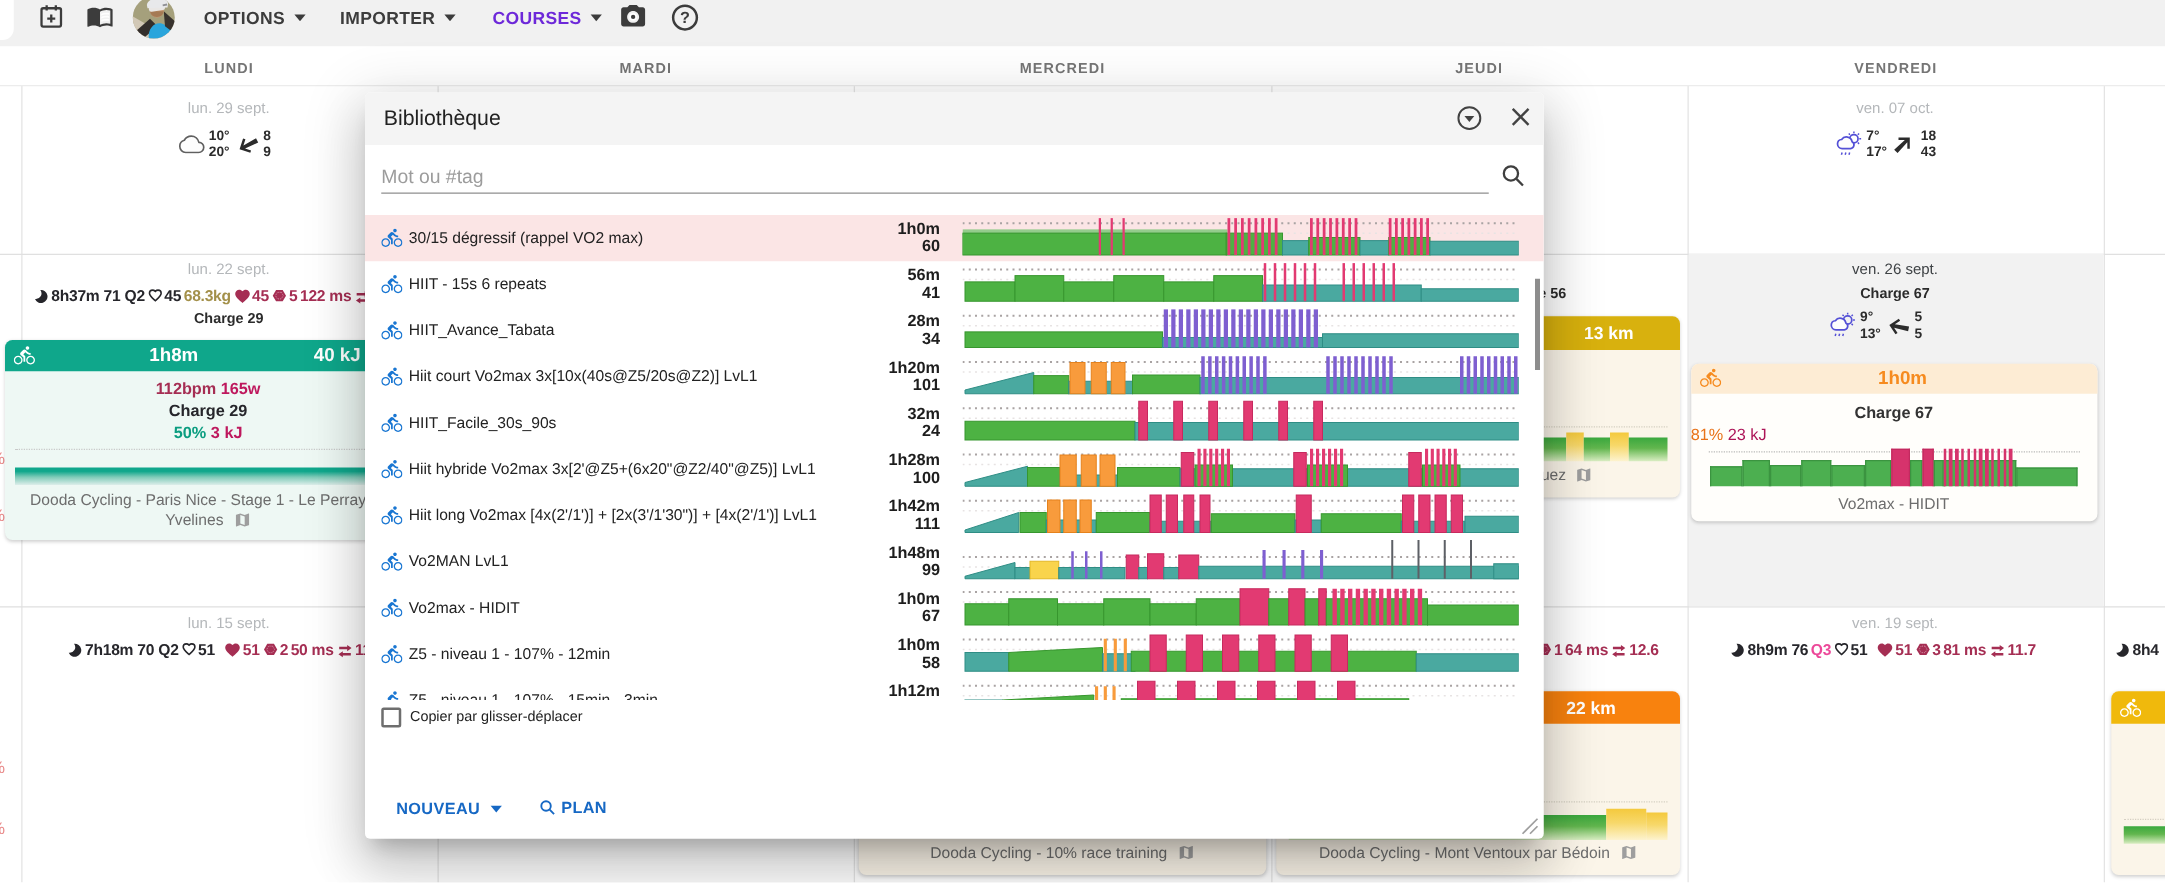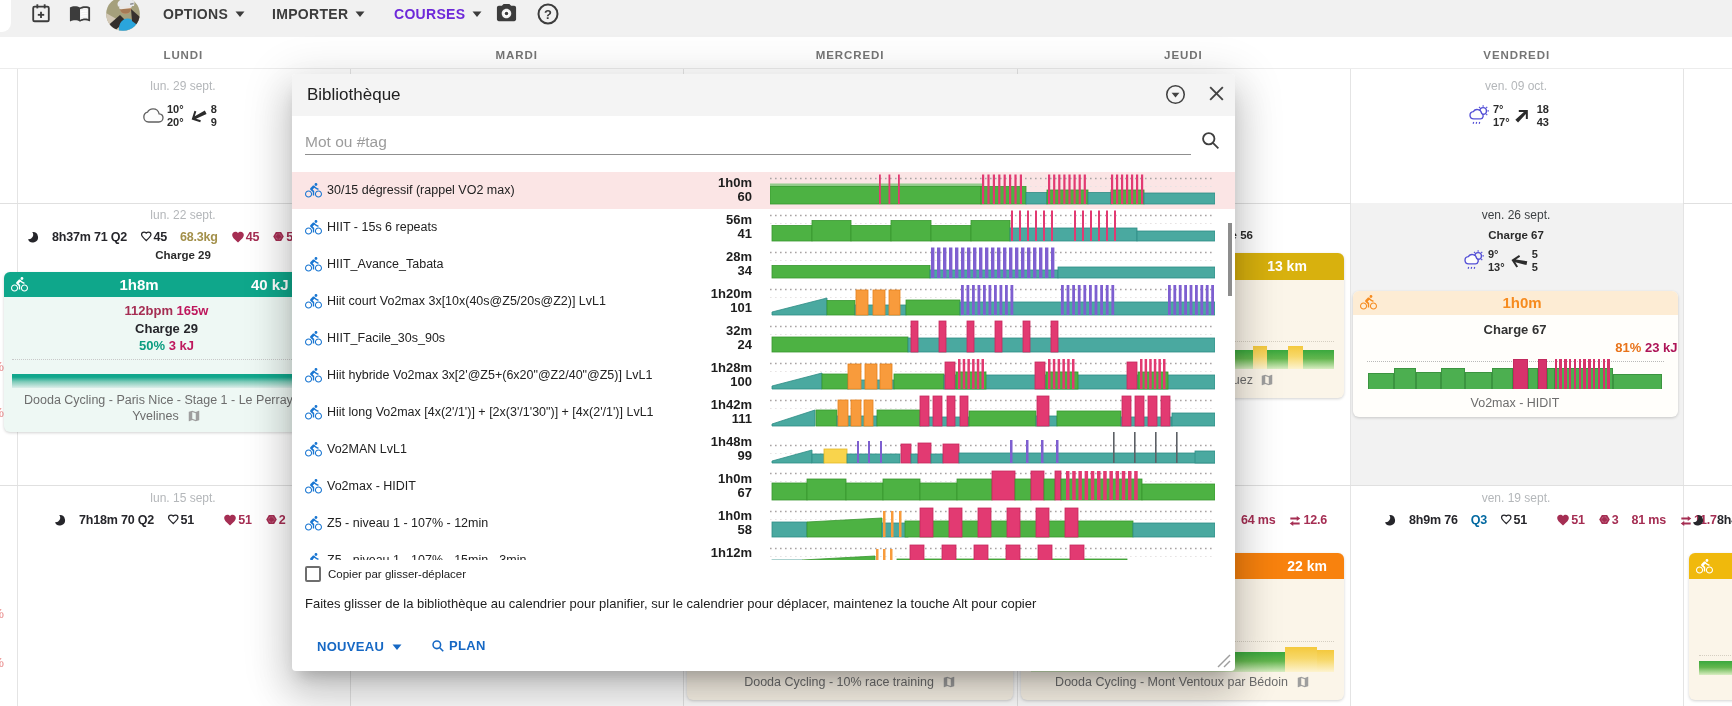--- a/index.html
+++ b/index.html
@@ -4,21 +4,21 @@
 html,body{width:1732px;height:706px;overflow:hidden;background:#fff;
   font-family:"Liberation Sans",sans-serif;-webkit-font-smoothing:antialiased}
 #page{position:relative;width:1732px;height:706px;overflow:hidden}
 .abs{position:absolute}
 .vline{position:absolute;width:1px;background:#e4e4e4;top:68px;bottom:0}
 .hline{position:absolute;height:1px;background:#e0e0e0;left:0;right:0}
 .dayname{position:absolute;top:49px;width:120px;margin-left:-60px;text-align:center;
   font-size:11.5px;font-weight:bold;color:#757575;letter-spacing:0.9px}
 .datelbl{position:absolute;width:200px;margin-left:-100px;text-align:center;
   font-size:12px;color:#b4b7ba}
-.mrow{position:absolute;display:flex;align-items:center;gap:13px;font-size:12.5px;letter-spacing:-0.2px;white-space:nowrap}
+.mrow{position:absolute;display:flex;align-items:center;gap:2px;font-size:12.5px;letter-spacing:-0.2px;white-space:nowrap}
 .mrow .mi{display:flex;align-items:center;gap:1px}
 .wx{position:absolute;display:flex;align-items:center;gap:3px}
 .wxt{font-size:11px;color:#2c2c2c;line-height:12.5px;font-weight:bold}
 .card{position:absolute;border-radius:6px;box-shadow:0 1px 3px rgba(0,0,0,.18)}
 .chdr{position:absolute;left:0;right:0;top:0;display:flex;align-items:center;
   border-radius:6px 6px 0 0;color:#fff;font-weight:bold}
 .ccap{color:#6d6d6d;font-size:12.5px;text-align:center}
 .dash{position:absolute;border-top:1.5px dotted #c9c9c9}
 .modal{position:absolute;left:292px;top:74px;width:943px;height:597px;background:#fff;
   border-radius:4px;box-shadow:0 11px 15px -7px rgba(0,0,0,.2),0 24px 38px 3px rgba(0,0,0,.14),
@@ -106,21 +106,21 @@
 <div class="wx" style="left:142px;top:103px">
       <svg width="22" height="15" viewBox="0 3 24 18" fill="#fdfdfd" stroke="#606060" stroke-width="1.6">
         <path d="M19.35 10.04A7.49 7.49 0 0 0 12 4C9.11 4 6.6 5.64 5.35 8.04A5.994 5.994 0 0 0 1 13.8c0 3.31 2.39 6 5.7 6h12.3c2.76 0 5-2.24 5-5 0-2.64-2.05-4.58-4.65-4.76z"></path>
       </svg>
 <div class="wxt">10°<br>20°</div>
       <svg width="21" height="21" viewBox="0 0 24 24" fill="#2c2c2c" style="transform:rotate(-27deg)">
         <path d="M22 10.8l-13.2.6 4.1-4.1-1.6-1.6-7.3 7.3 7.3 7.3 1.6-1.6-4.1-4.1 13.2.6z"></path>
       </svg>
       <div class="wxt">8<br>9</div>
     </div>
-<div class="datelbl" style="left:1516px;top:79px">ven. 09 oct.</div>
+<div class="datelbl" style="left:1516px;top:79px">ven. 07 oct.</div>
 <div class="wx" style="left:1468px;top:103px">
       <svg width="22" height="24" viewBox="0 0 24 26" fill="none" stroke="#5450d6" stroke-width="1.5">
         <circle cx="16.5" cy="7.5" r="3.6"></circle>
         <path d="M16.5 1.2v1.6M21 3l-1.1 1.1M22.8 7.5h-1.6M21 12l-1.1-1.1M12 3l1.1 1.1" stroke-width="1.3"></path>
         <path d="M14.9 10.1a5 5 0 0 0-9.1-1.9 4 4 0 0 0-3.6 4 4 4 0 0 0 4 3.9h7.4a3.2 3.2 0 0 0 1.3-6z" fill="#fdfdfd"></path>
         <path d="M6.2 19.5l-.6 2M9.5 19.5l-.6 2M12.8 19.5l-.6 2" stroke-width="1.3"></path>
       </svg>
 <div class="wxt">7°<br>17°</div>
       <svg width="21" height="21" viewBox="0 0 24 24" fill="#2c2c2c" style="transform:rotate(135deg)">
         <path d="M22 10.8l-13.2.6 4.1-4.1-1.6-1.6-7.3 7.3 7.3 7.3 1.6-1.6-4.1-4.1 13.2.6z"></path>
@@ -297,21 +297,21 @@
         <span style="color:#a52e53;font-weight:bold">12.6</span>
       </span>
     </div>
 <div class="card" style="left:1021px;top:553px;width:323px;height:147px;background:#fbf5e9">
 <div class="chdr" style="height:26px;background:#f8820e;font-size:14px">
         <span style="margin-left:7px;display:flex">
           <svg width="17" height="17" viewBox="0 0 24 24" fill="#fff">
             <path d="M15.5 5.5c1.1 0 2-.9 2-2s-.9-2-2-2-2 .9-2 2 .9 2 2 2zM5 12c-2.76 0-5 2.24-5 5s2.24 5 5 5 5-2.24 5-5-2.24-5-5-5zm0 8.5c-1.93 0-3.5-1.57-3.5-3.5s1.57-3.5 3.5-3.5 3.5 1.57 3.5 3.5-1.57 3.5-3.5 3.5zm5.8-10l2.4-2.4.8.8c1.3 1.3 3 2.1 5.1 2.1V9c-1.5 0-2.7-.6-3.6-1.5l-1.9-1.9c-.5-.4-1-.6-1.6-.6s-1.1.2-1.4.6L7.8 8.4c-.4.4-.6.9-.6 1.4 0 .6.2 1.1.6 1.4L11 14v5h2v-6.2l-2.2-2.3zM19 12c-2.76 0-5 2.24-5 5s2.24 5 5 5 5-2.24 5-5-2.24-5-5-5zm0 8.5c-1.93 0-3.5-1.57-3.5-3.5s1.57-3.5 3.5-3.5 3.5 1.57 3.5 3.5-1.57 3.5-3.5 3.5z"></path>
           </svg>
         </span>
-        <span class="abs" style="left:206px;width:100px;text-align:right">22 km</span>
+        <span class="abs" style="left:232px;width:100px;text-align:left">22 km</span>
       </div>
 <div class="dash" style="left:10px;right:10px;top:88px;border-color:#d5cfc2"></div>
 <div class="abs" style="left:10px;top:92.5px;width:303px;height:26px">
 <div class="abs" style="left:0px;bottom:0;width:254px;height:20px;background:linear-gradient(180deg,#3aa83e 0%,#62b64e 45%,#d9edc2 100%)"></div>
         <div class="abs" style="left:254px;bottom:0;width:32px;height:25px;background:linear-gradient(180deg,#f4c93d 0%,#f7d86a 45%,#fdf3cf 100%)"></div>
         <div class="abs" style="left:286px;bottom:0;width:17px;height:22px;background:linear-gradient(180deg,#f4c93d 0%,#f7d86a 45%,#fdf3cf 100%)"></div>
 </div>
 <div class="ccap abs" style="left:0;width:323px;top:122px;display:flex;justify-content:center;align-items:center;gap:8px;white-space:nowrap">Dooda Cycling - Mont Ventoux par Bédoin <svg width="14" height="14" viewBox="0 0 24 24" fill="#9e9e9e">
           <path d="M20.5 3l-.16.03L15 5.1 9 3 3.36 4.9c-.21.07-.36.25-.36.48V20.5c0 .28.22.5.5.5l.16-.03L9 18.9l6 2.1 5.64-1.9c.21-.07.36-.25.36-.48V3.5c0-.28-.22-.5-.5-.5zM15 19l-6-2.11V5l6 2.11V19z"></path>
         </svg></div>
@@ -334,21 +334,21 @@
 <div class="card" style="left:1352.5px;top:290.5px;width:325px;height:126px;background:#fffefb">
 <div class="chdr" style="height:24px;background:#fdecd4;font-size:15px;color:#f68b1f">
         <span style="margin-left:7px;display:flex">
           <svg width="17" height="17" viewBox="0 0 24 24" fill="#f68b1f">
             <path d="M15.5 5.5c1.1 0 2-.9 2-2s-.9-2-2-2-2 .9-2 2 .9 2 2 2zM5 12c-2.76 0-5 2.24-5 5s2.24 5 5 5 5-2.24 5-5-2.24-5-5-5zm0 8.5c-1.93 0-3.5-1.57-3.5-3.5s1.57-3.5 3.5-3.5 3.5 1.57 3.5 3.5-1.57 3.5-3.5 3.5zm5.8-10l2.4-2.4.8.8c1.3 1.3 3 2.1 5.1 2.1V9c-1.5 0-2.7-.6-3.6-1.5l-1.9-1.9c-.5-.4-1-.6-1.6-.6s-1.1.2-1.4.6L7.8 8.4c-.4.4-.6.9-.6 1.4 0 .6.2 1.1.6 1.4L11 14v5h2v-6.2l-2.2-2.3zM19 12c-2.76 0-5 2.24-5 5s2.24 5 5 5 5-2.24 5-5-2.24-5-5-5zm0 8.5c-1.93 0-3.5-1.57-3.5-3.5s1.57-3.5 3.5-3.5 3.5 1.57 3.5 3.5-1.57 3.5-3.5 3.5z"></path>
           </svg>
         </span>
         <span class="abs" style="left:0;width:325px;text-align:center;padding-left:14px">1h0m</span>
       </div>
 <div class="abs" style="left:0;width:325px;top:31px;text-align:center;font-size:13px;color:#333;font-weight:bold">Charge 67</div>
-<div class="abs" style="left:0;width:325px;top:49.5px;text-align:right;font-size:13px;font-weight:bold"><span style="color:#e8731a">81%</span> <span style="color:#ad1457">23 kJ</span></div>
+<div class="abs" style="left:0;width:325px;top:49.5px;text-align:left;font-size:13px;font-weight:normal"><span style="color:#e8731a">81%</span> <span style="color:#ad1457">23 kJ</span></div>
 <div class="dash" style="left:14px;right:14px;top:70.5px;border-top-style:dotted;border-color:#b9b9b9"></div>
 <div class="abs" style="left:14px;top:68px;width:297px;height:30.5px">
 <div class="abs" style="left:1px;bottom:0;width:26px;height:16px;background:#4caf50;border:1px solid #3b9440;border-bottom:none"></div>
         <div class="abs" style="left:27px;bottom:0;width:22px;height:21px;background:#4caf50;border:1px solid #3b9440;border-bottom:none"></div>
         <div class="abs" style="left:49px;bottom:0;width:25px;height:17px;background:#4caf50;border:1px solid #3b9440;border-bottom:none"></div>
         <div class="abs" style="left:74px;bottom:0;width:24px;height:21px;background:#4caf50;border:1px solid #3b9440;border-bottom:none"></div>
         <div class="abs" style="left:98px;bottom:0;width:27px;height:17px;background:#4caf50;border:1px solid #3b9440;border-bottom:none"></div>
         <div class="abs" style="left:125px;bottom:0;width:21px;height:21px;background:#4caf50;border:1px solid #3b9440;border-bottom:none"></div>
         <div class="abs" style="left:146px;bottom:0;width:15px;height:30px;background:#d6336c;border:1px solid #c22a5f;border-bottom:none"></div>
         <div class="abs" style="left:161px;bottom:0;width:10px;height:21px;background:#4caf50;border:1px solid #3b9440;border-bottom:none"></div>
@@ -375,21 +375,21 @@
 <div class="mrow" style="left:1384px;top:512.5px">
       <span class="mi">
         <svg width="12" height="12" viewBox="0 0 24 24" fill="#26262b">
           <path d="M13.5 2.1A10.4 10.4 0 1 0 22 16.4 9 9 0 0 1 13.5 2.1z" transform="scale(-1,1) translate(-24,0)"></path>
         </svg>
       </span>
       <span class="mi">
         <span style="color:#26262b;font-weight:bold">8h9m 76</span>
       </span>
       <span class="mi">
-        <span style="color:#0369a1;font-weight:bold">Q3</span>
+        <span style="color:#ec4899;font-weight:bold">Q3</span>
       </span>
       <span class="mi">
         <svg width="12.5" height="12.5" viewBox="0 0 24 24" fill="none" stroke="#26262b" stroke-width="2.4">
           <path d="M12 20.3l-1.1-1C6.1 15 3 12.2 3 8.8 3 6.1 5.1 4 7.8 4c1.5 0 3 .7 4.2 1.9C13.2 4.7 14.7 4 16.2 4 18.9 4 21 6.1 21 8.8c0 3.4-3.1 6.2-7.9 10.5L12 20.3z"></path>
         </svg>
         <span style="color:#26262b;font-weight:bold">51</span>
       </span>
       <span class="mi">
         <span style="color:#26262b;font-weight:normal">&nbsp;</span>
       </span>
@@ -849,21 +849,20 @@
             <rect x="236.0" y="3.0" width="14.0" height="29.0" fill="#e23a72" stroke="#c62a5e" stroke-width="0.8"></rect>
             <rect x="268.0" y="3.0" width="14.0" height="29.0" fill="#e23a72" stroke="#c62a5e" stroke-width="0.8"></rect>
             <rect x="300.0" y="3.0" width="14.0" height="29.0" fill="#e23a72" stroke="#c62a5e" stroke-width="0.8"></rect>
             <rect x="357.0" y="19.0" width="88.0" height="13.0" fill="#4aa9a0" stroke="#2f8d85" stroke-width="0.8"></rect>
           </svg>
 </div>
 </div>
 <div class="abs" style="left:936px;top:149px;width:4px;height:73px;background:#8d8d8d"></div>
 <div class="abs" style="left:13px;top:492px;width:16px;height:16px;border:2px solid #6e6e6e;border-radius:2px"></div>
 <div class="abs" style="left:36px;top:494px;font-size:11.5px;color:#212121">Copier par glisser-déplacer</div>
-<div class="abs" style="left:13px;top:522px;font-size:13px;color:#212121">Faites glisser de la bibliothèque au calendrier pour planifier, sur le calendrier pour déplacer, maintenez la touche Alt pour copier</div>
 <div class="abs" style="left:25px;top:565px;display:flex;align-items:center;gap:8px;font-size:13px;font-weight:bold;color:#1668c4;letter-spacing:0.3px">NOUVEAU<svg width="10" height="10" viewBox="0 0 10 10" fill="#1668c4">
           <polygon points="0.5,2.5 9.5,2.5 5,8"></polygon>
         </svg></div>
 <div class="abs" style="left:139px;top:564px;display:flex;align-items:center;gap:4px;font-size:13px;font-weight:bold;color:#1668c4;letter-spacing:0.3px"><svg width="14" height="14" viewBox="0 0 24 24" fill="none" stroke="#1668c4" stroke-width="2.6">
           <circle cx="10" cy="10" r="6.5"></circle>
           <line x1="15" y1="15" x2="21" y2="21"></line>
         </svg>PLAN</div>
 <svg class="abs" style="left:925px;top:580px" width="14" height="14" viewBox="0 0 14 14">
         <line x1="13" y1="1" x2="1" y2="13" stroke="#9e9e9e" stroke-width="1.4"></line>
         <line x1="13" y1="7" x2="7" y2="13" stroke="#9e9e9e" stroke-width="1.4"></line>

